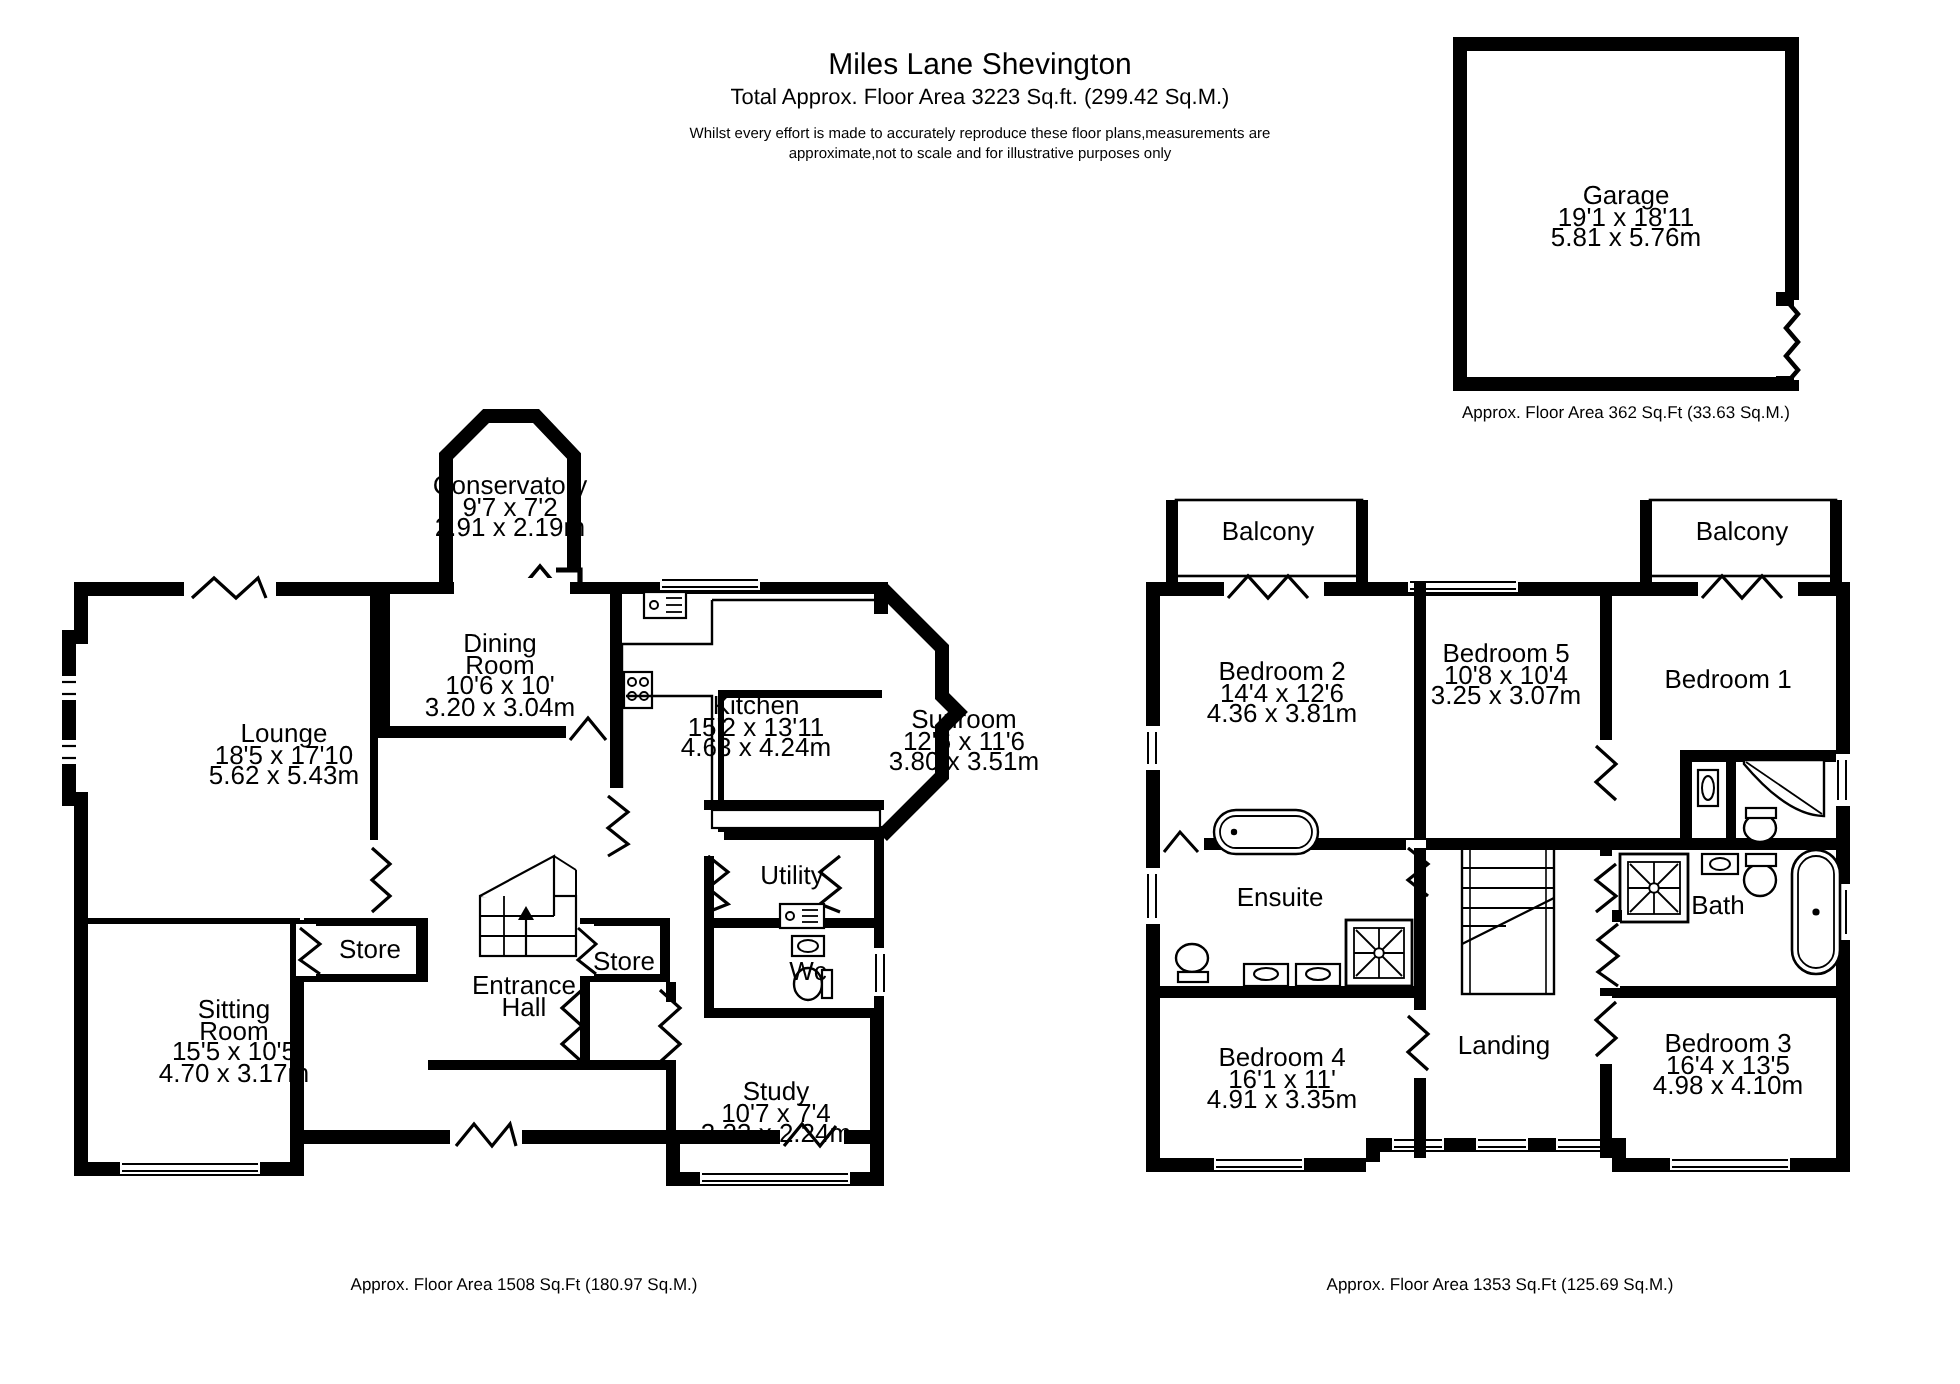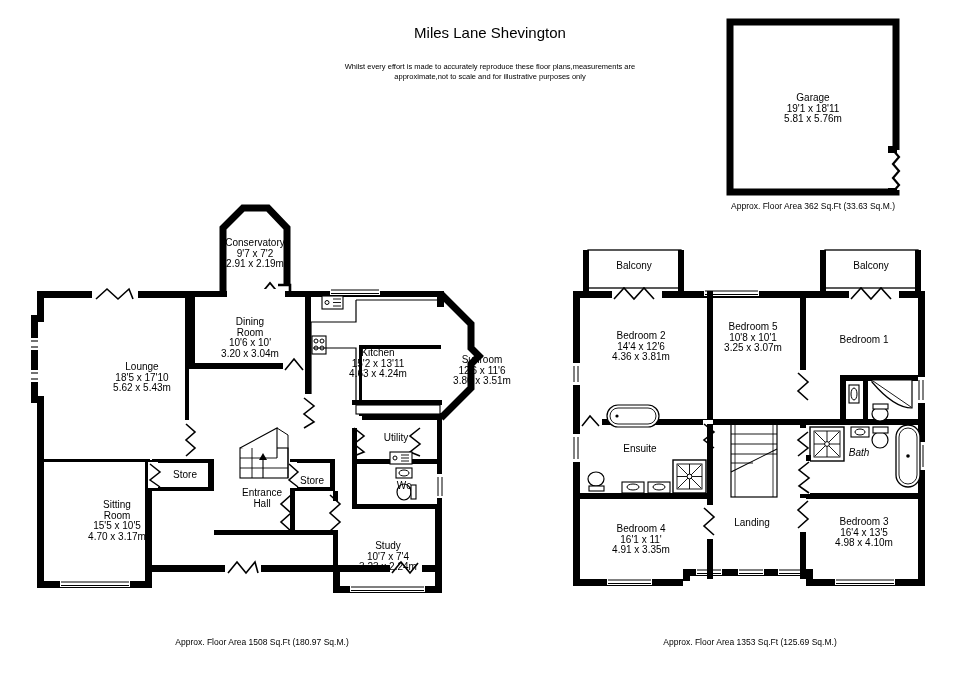--- a/index.html
+++ b/index.html
@@ -5,32 +5,33 @@
   html,body{margin:0;padding:0;background:#ffffff;}
   body{width:980px;height:692px;position:relative;overflow:hidden;
        font-family:"Liberation Sans","DejaVu Sans",sans-serif;color:#000;}
   .page{position:absolute;inset:0;padding-left:48px;}
   svg{position:absolute;left:0;top:0;}
   .ttl{position:absolute;text-align:center;white-space:nowrap;}
   #title{left:0;right:0;top:24px;font-size:15px;}
   #subtitle{left:0;right:0;top:43px;font-size:11px;}
   #disc1{left:0;right:0;top:62px;font-size:7.5px;}
   #disc2{left:0;right:0;top:72px;font-size:7.5px;}
-  .lbl{position:absolute;text-align:center;font-size:10px;line-height:10.5px;
+  .lbl{position:absolute;text-align:center;font-size:13px;line-height:10.5px;
        white-space:nowrap;transform:translateX(-50%);}
   .lbl .n{display:block;}
   .foot{position:absolute;text-align:left;font-size:8.5px;line-height:11px;
         white-space:nowrap;transform:translateX(-50%);}
 </style>
 </head>
 <body>
 
 <div class="page">
 
   <div class="ttl" id="title">Miles Lane Shevington</div>
+  <div class="ttl" id="subtitle">Total Approx. Floor Area 3223 Sq.ft. (299.42 Sq.M.)</div>
   <div class="ttl" id="disc1">Whilst every effort is made to accurately reproduce these floor plans,measurements are</div>
   <div class="ttl" id="disc2">approximate,not to scale and for illustrative purposes only</div>
 
   <svg width="980" height="692" viewBox="0 0 980 692">
 
     <g>
 
       <path d="M730,22 L896,22 L896,152 L896,152 L896,192 L730,192 Z" fill="#ffffff" stroke="#000000" stroke-width="7"></path>
 
       <rect x="890" y="150" width="12" height="40" fill="#ffffff"></rect>
@@ -452,33 +453,33 @@
   </div>
 
   <div class="lbl" style="left:641px;top:331px;">
     <span class="n">Bedroom 2</span>
     <span class="n">14'4 x 12'6</span>
     <span class="n">4.36 x 3.81m</span>
   </div>
 
   <div class="lbl" style="left:753px;top:322px;">
     <span class="n">Bedroom 5</span>
-    <span class="n">10'8 x 10'1</span>
+    <span class="n">10'8 x 10'4</span>
     <span class="n">3.25 x 3.07m</span>
   </div>
 
   <div class="lbl" style="left:864px;top:335px;">
     <span class="n">Bedroom 1</span>
   </div>
 
   <div class="lbl" style="left:640px;top:444px;">
     <span class="n">Ensuite</span>
   </div>
 
-  <div class="lbl" style="left:859px;top:448px;font-style:italic;">
+  <div class="lbl" style="left:859px;top:448px;">
     <span class="n">Bath</span>
   </div>
 
   <div class="lbl" style="left:641px;top:524px;">
     <span class="n">Bedroom 4</span>
     <span class="n">16'1 x 11'</span>
     <span class="n">4.91 x 3.35m</span>
   </div>
 
   <div class="lbl" style="left:752px;top:518px;">

